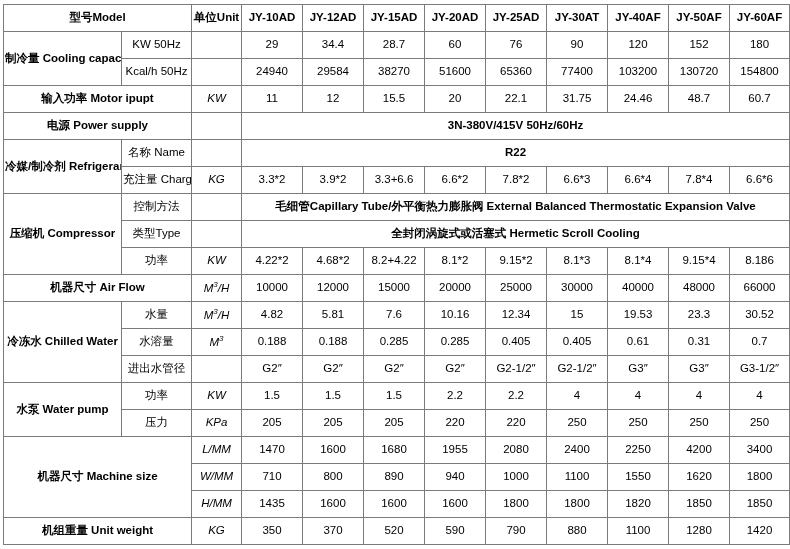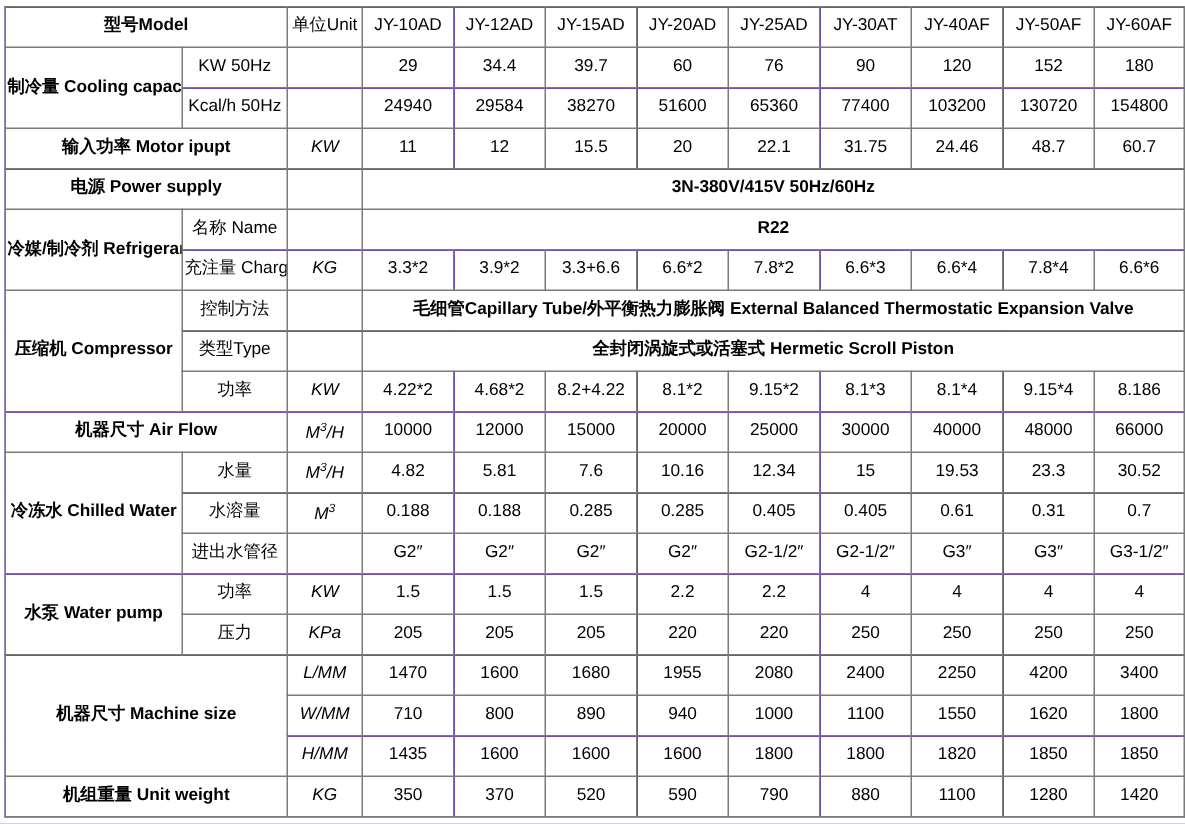--- a/index.html
+++ b/index.html
@@ -48,21 +48,21 @@
     font-weight: normal;
     margin-left: 40px;
   }
   td.unit {
     background: #ffffff;
     font-size: 11.5px;
     font-style: italic;
   }
   td.head {
     background: #ececec;
-    font-weight: normal;
+    font-weight: bold;
     font-size: 13px;
     height: 26px;
   }
   td.model-head {
     background: #ececec;
     font-weight: bold;
     font-size: 13px;
   }
   td.wide-txt {
     font-size: 12px;
@@ -115,21 +115,21 @@
           <td class="head">JY-40AF</td>
           <td class="head">JY-50AF</td>
           <td class="head">JY-60AF</td>
         </tr>
         <tr>
           <td class="lbl two-line" rowspan="2">制冷量 Cooling capacity</td>
           <td class="lbl-sub">KW 50Hz</td>
           <td class="unit"></td>
           <td>29</td>
           <td>34.4</td>
-          <td>39.7</td>
+          <td>28.7</td>
           <td>60</td>
           <td>76</td>
           <td>90</td>
           <td>120</td>
           <td>152</td>
           <td>180</td>
         </tr>
         <tr>
           <td class="lbl-sub">Kcal/h 50Hz</td>
           <td class="unit"></td>
@@ -182,21 +182,21 @@
         </tr>
         <tr>
           <td class="lbl two-line" rowspan="3">压缩机 Compressor</td>
           <td class="lbl-sub">控制方法</td>
           <td class="unit"></td>
           <td class="wide-txt" colspan="9">毛细管Capillary Tube/外平衡热力膨胀阀 External Balanced Thermostatic Expansion Valve</td>
         </tr>
         <tr>
           <td class="lbl-sub">类型Type</td>
           <td class="unit"></td>
-          <td class="wide-txt" colspan="9">全封闭涡旋式或活塞式 Hermetic Scroll Piston</td>
+          <td class="wide-txt" colspan="9">全封闭涡旋式或活塞式 Hermetic Scroll Cooling</td>
         </tr>
         <tr>
           <td class="lbl-sub">功率</td>
           <td class="unit">KW</td>
           <td>4.22*2</td>
           <td>4.68*2</td>
           <td>8.2+4.22</td>
           <td>8.1*2</td>
           <td>9.15*2</td>
           <td>8.1*3</td>

